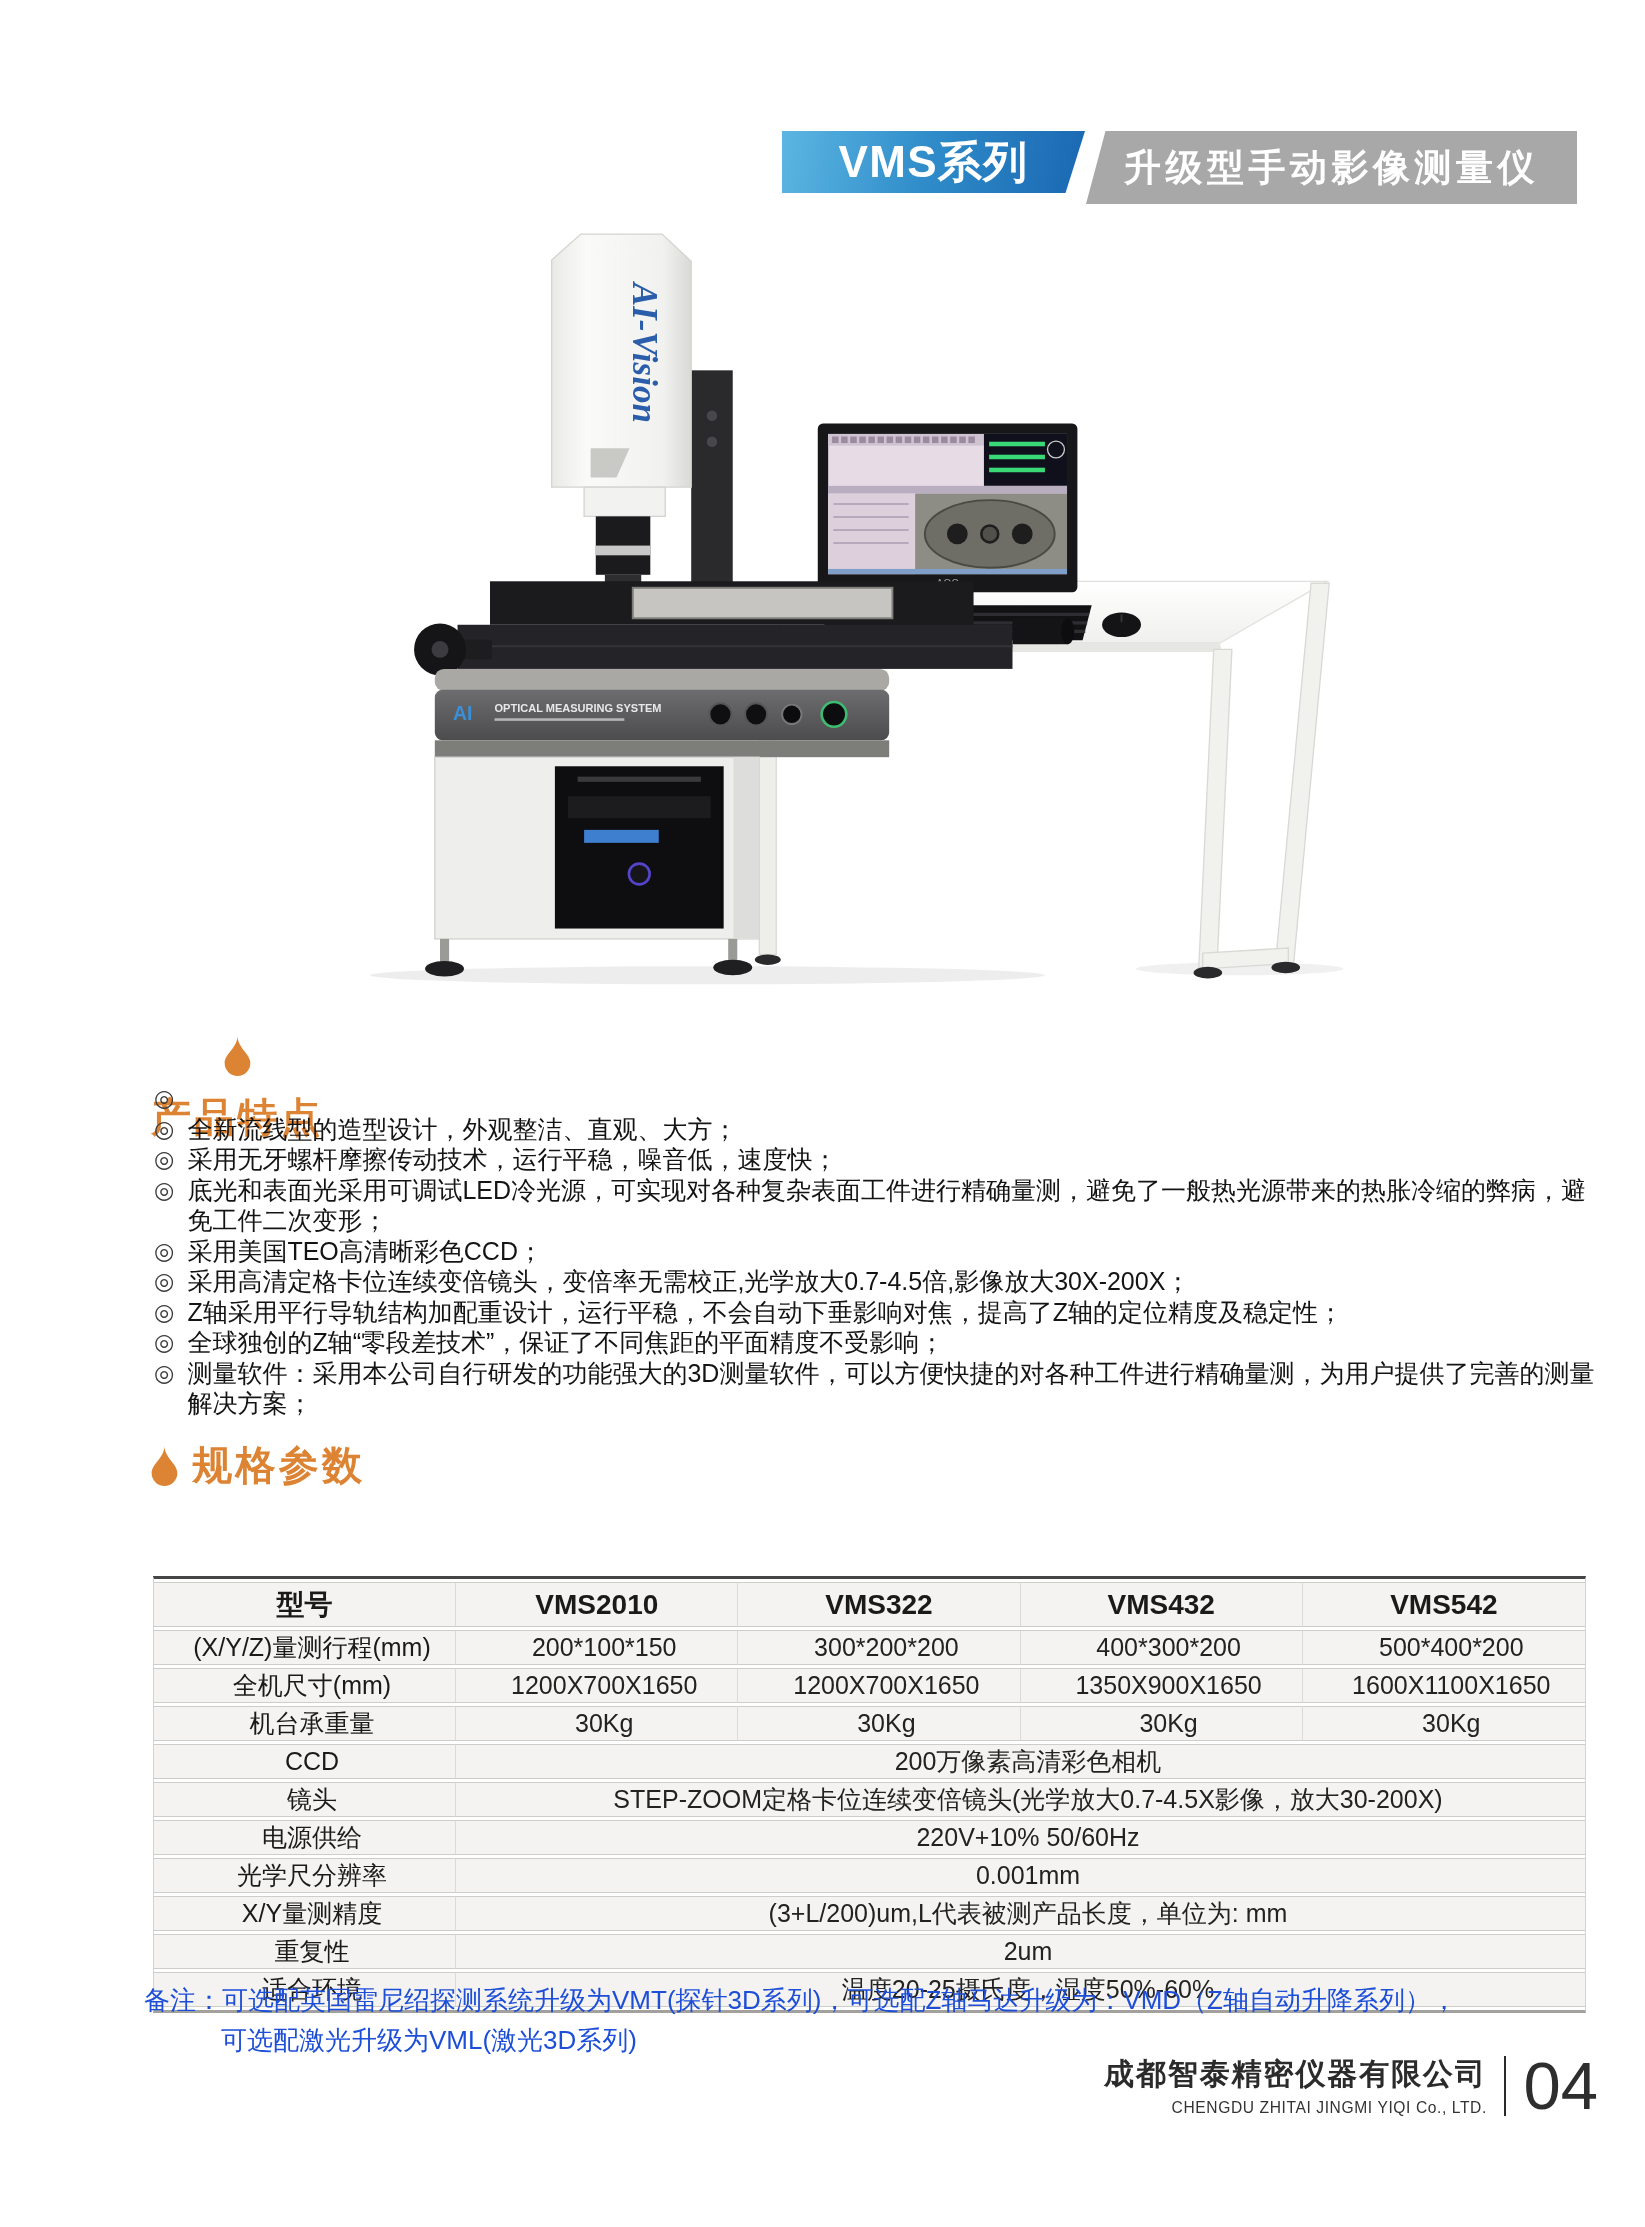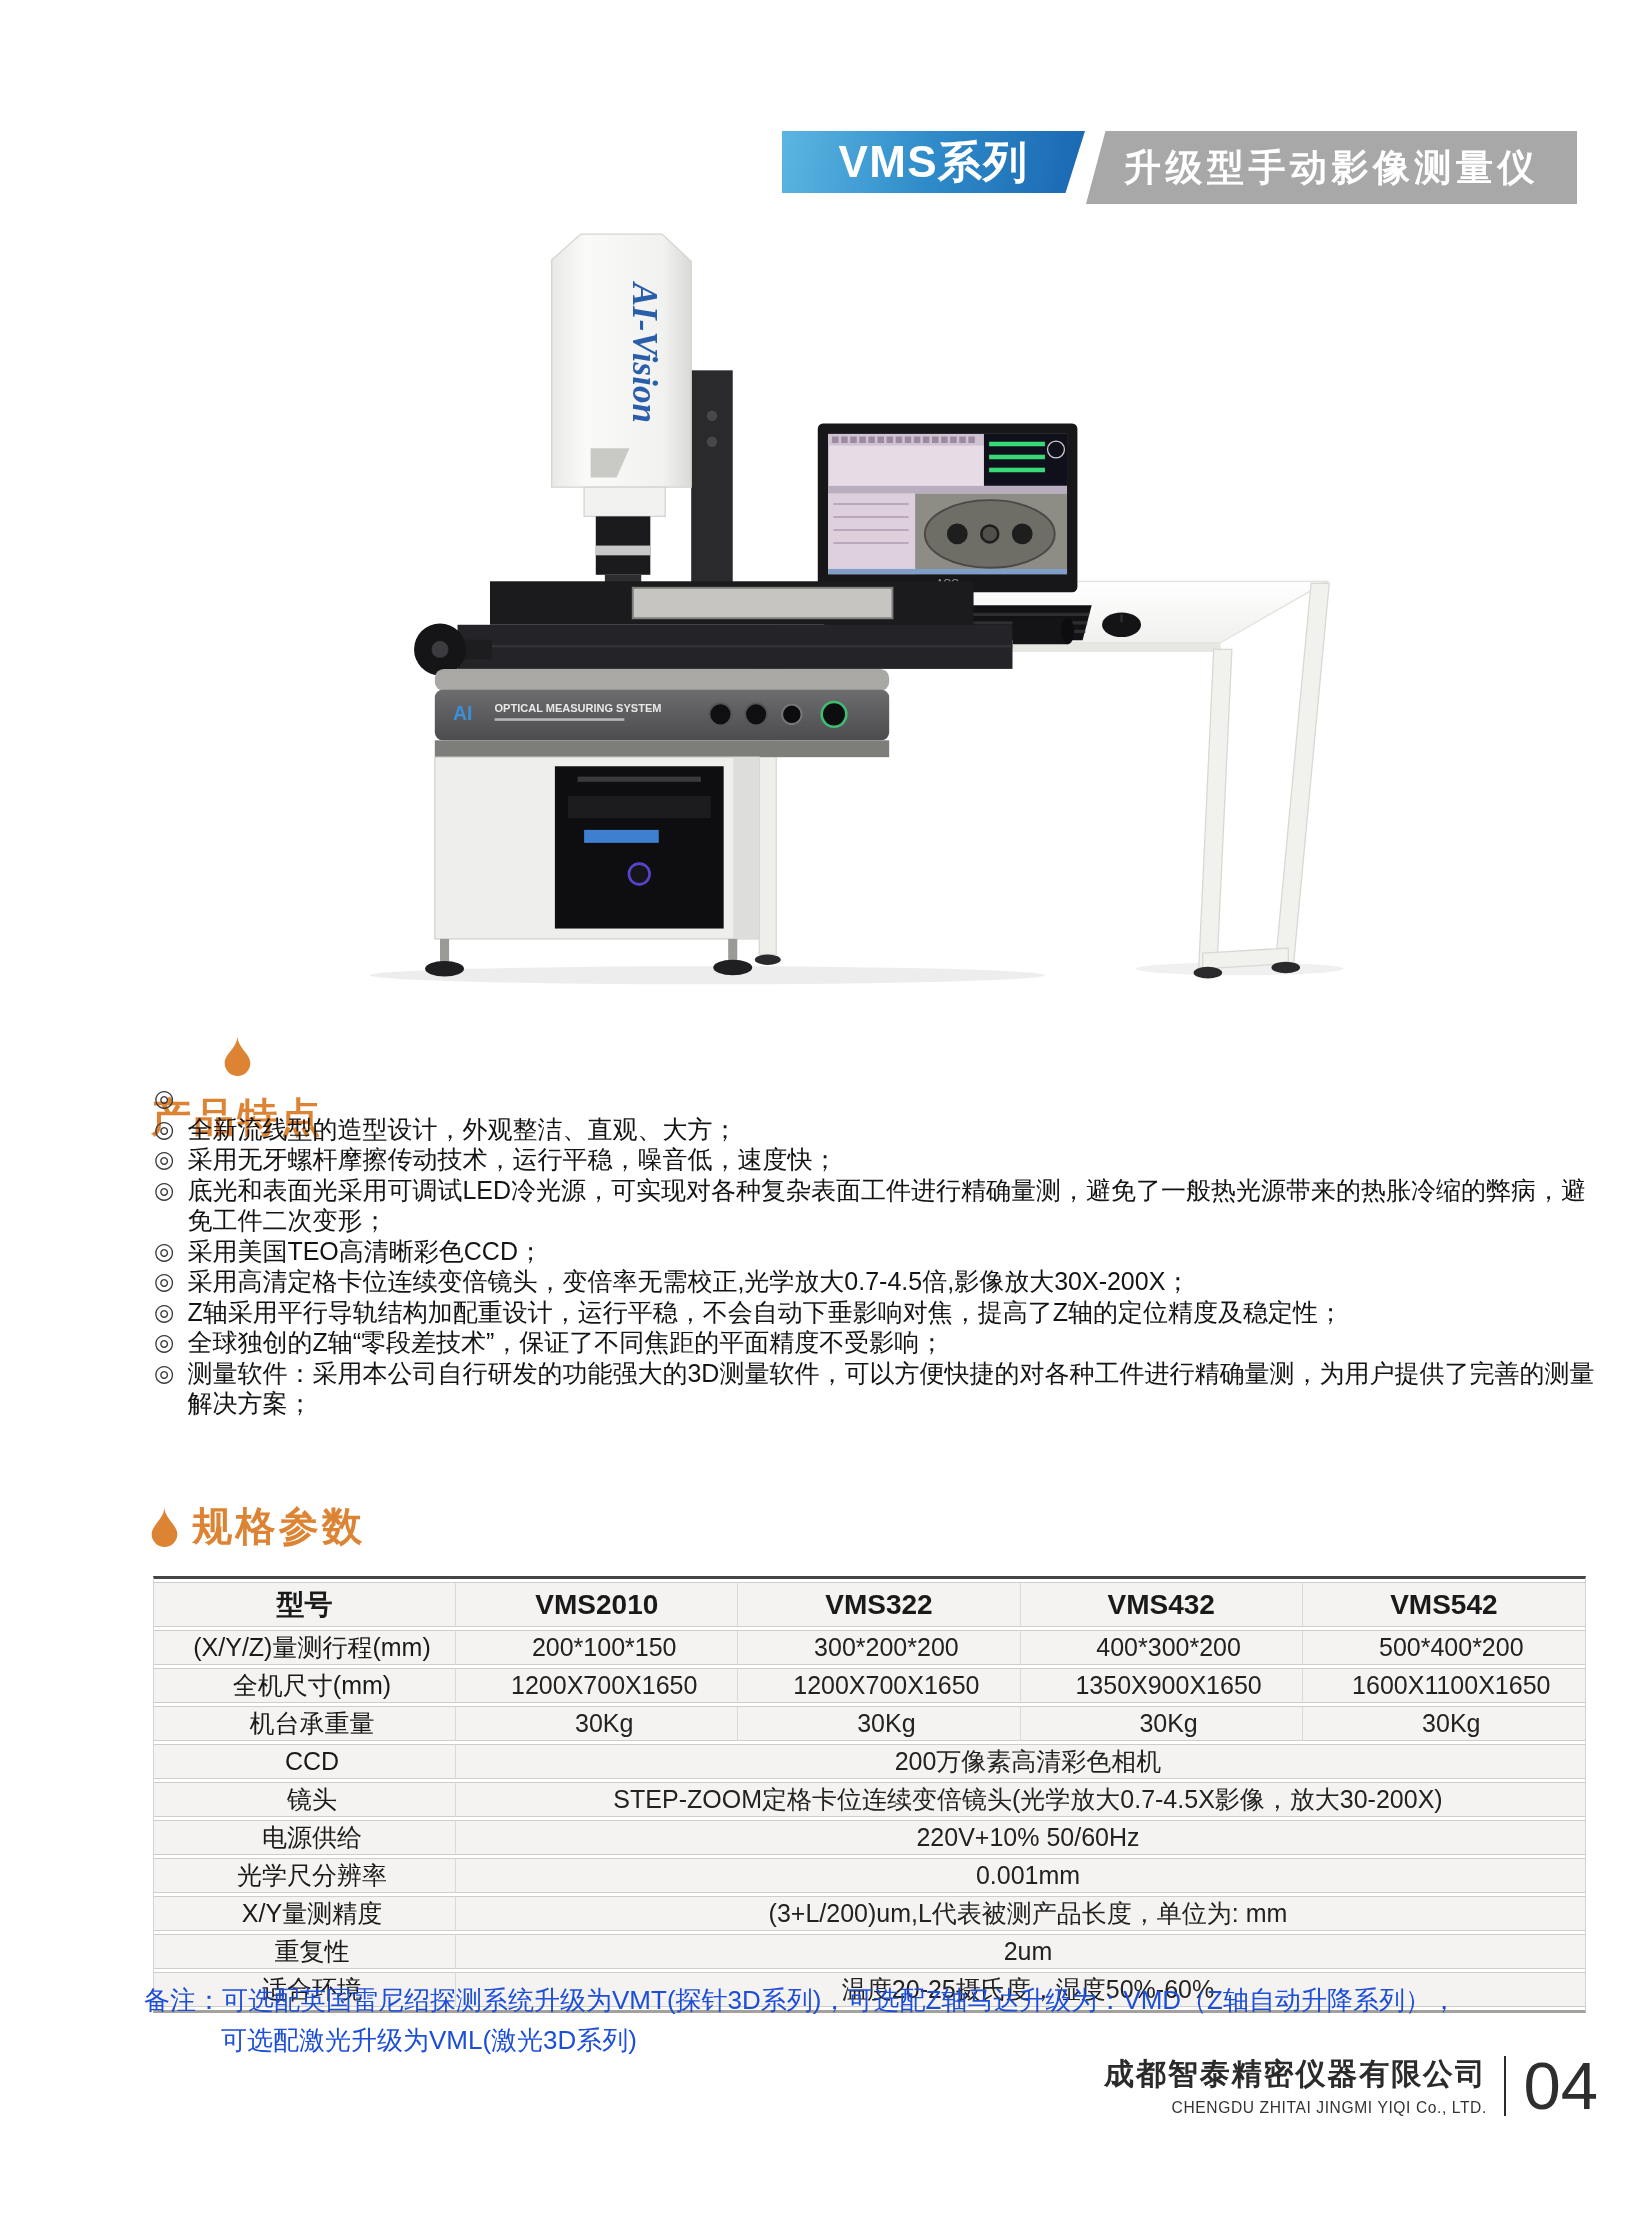--- a/index.html
+++ b/index.html
@@ -250,21 +250,21 @@
     <div class="item">
         <span class="blt">◎</span>
         <span>全球独创的Z轴“零段差技术”，保证了不同焦距的平面精度不受影响；</span>
       </div>
     <div class="item">
         <span class="blt">◎</span>
         <span>测量软件：采用本公司自行研发的功能强大的3D测量软件，可以方便快捷的对各种工件进行精确量测，为用户提供了完善的测量解决方案；</span>
       </div>
   </div>
 
-  <div class="sec-head" style="top:1499px;">
+  <div class="sec-head" style="top:1438px;">
     <svg width="27" height="40" viewBox="0 0 42 62">
       <path d="M21 0 C21 18 1 28 1 42 A20 20 0 0 0 41 42 C41 28 21 18 21 0 Z" fill="#dc8434"></path>
     </svg>
     <span class="txt">规格参数</span>
   </div>
 
   <div class="spec-wrap">
     <table class="spec">
       <colgroup>
           <col style="width:302px">

